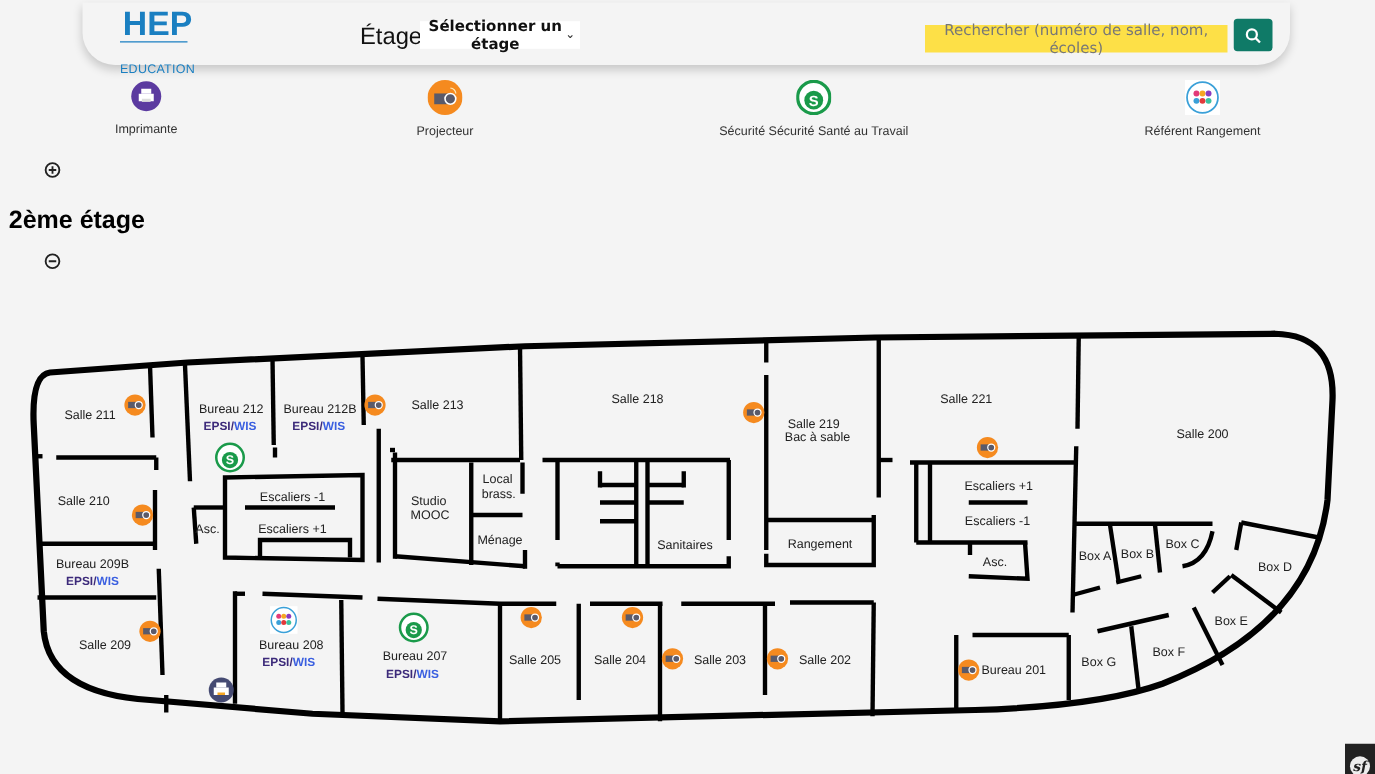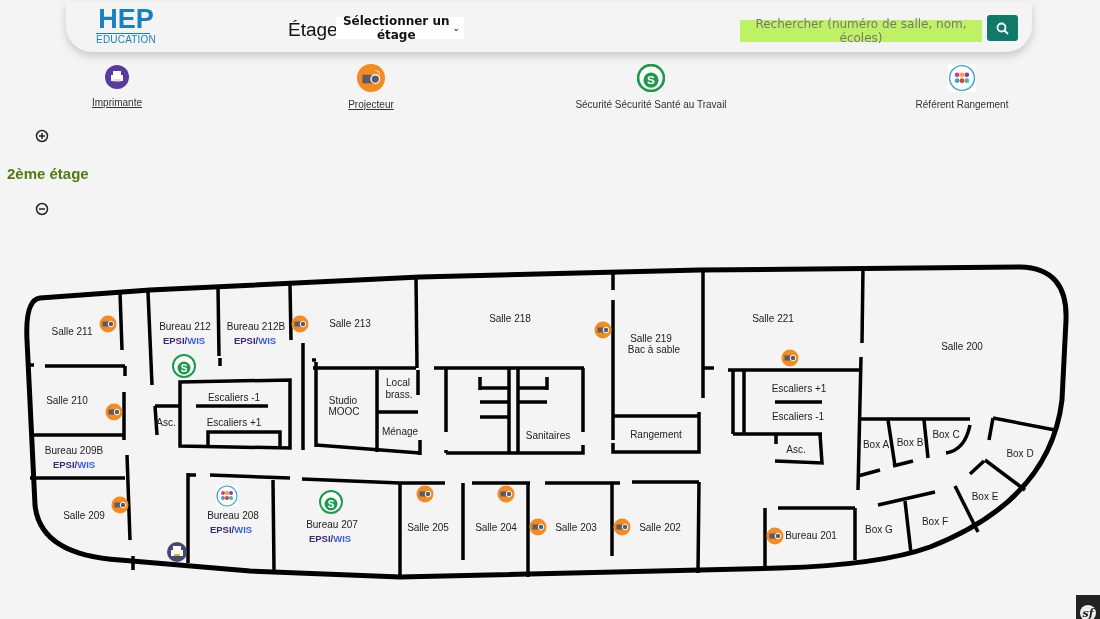--- a/index.html
+++ b/index.html
@@ -6,41 +6,41 @@
   html, body { width: 1100px; height: 619px; overflow: hidden; background: #f4f4f4; font-family: "Liberation Sans", sans-serif; color: #222; }
   .header {
     position: absolute; left: 66px; top: 2px; width: 966px; height: 50px;
     background: #f4f4f4; border-radius: 0 0 26px 26px;
     box-shadow: 0 4px 8px rgba(0,0,0,0.18);
     text-align: center;
   }
   .logo { position: absolute; left: 30px; top: 4px; width: 60px; }
   .logo-hep { font-family: "Liberation Sans", sans-serif; font-weight: bold; font-size: 27px; color: #1a7fc1; letter-spacing: 0px; line-height: 26px; }
   .logo-line { height: 1px; background: #1a7fc1; width: 54px; margin-top: 1px; }
-  .logo-edu { font-size: 10px; color: #1a7fc1; line-height: 11px; letter-spacing: 0.2px; }
+  .logo-edu { font-size: 10px; color: #1a7fc1; line-height: 11px; letter-spacing: 0.2px; margin-top: 16px; }
   .floor-label { position: absolute; left: 222px; top: 17px; font-size: 19px; color: #111; }
   .floor-select {
     position: absolute; left: 270px; top: 15px; height: 22px; width: 128px;
     background: #fff; border: none; font-size: 12px; color: #111; padding: 0 4px;
     font-family: "DejaVu Sans", sans-serif; display: flex; align-items: center; justify-content: space-between; font-weight: bold;
   }
   .floor-select .chev { font-size: 9px; color: #333; }
   .search-input {
     position: absolute; left: 674px; top: 18px; width: 242px; height: 22px;
-    background: #bef264; border: none; font-size: 12px; color: #777; padding: 0 6px;
+    background: #fde047; border: none; font-size: 12px; color: #777; padding: 0 6px;
     font-family: "DejaVu Sans", sans-serif; display: flex; align-items: center;
   }
   .search-btn {
     position: absolute; left: 921px; top: 13px; width: 31px; height: 26px;
     background: #0f7a67; border-radius: 3px; display: flex; align-items: center; justify-content: center;
   }
   .legend-item { position: absolute; top: 64px; text-align: center; font-size: 10px; color: #333; }
   .legend-item .ico { width: 26px; height: 26px; margin: 0 auto 5px auto; }
   .zoom-btn { position: absolute; left: 35px; width: 14px; height: 14px; }
-  .floor-title { position: absolute; left: 7px; top: 165px; font-size: 15px; font-weight: bold; color: #4d7c0f; text-align: center; }
+  .floor-title { position: absolute; left: 7px; top: 165px; font-size: 20px; font-weight: bold; color: #000000; text-align: center; }
   .plan { position: absolute; left: 0; top: 0; }
   .plan text { font-family: "Liberation Sans", sans-serif; font-size: 10px; fill: #222; }
   .plan .epsi { font-weight: bold; font-size: 9.5px; fill: #3c2a7a; }
   .plan .wis { font-weight: bold; font-size: 9.5px; fill: #3a5fe0; }
   .sf-badge { position: absolute; left: 1076px; top: 595px; width: 24px; height: 36px; background: #222; display: flex; align-items: center; justify-content: center; }
 </style>
 </head>
 <body>
 
 <svg class="plan" width="1100" height="619" viewBox="0 0 1100 619">
@@ -260,30 +260,30 @@
     <span>Rechercher (numéro de salle, nom, écoles)</span>
   </div>
   <div class="search-btn">
     <svg width="13" height="13" viewBox="0 0 13 13">
       <circle cx="5.5" cy="5.5" r="4" fill="none" stroke="#fff" stroke-width="1.8"></circle>
       <line x1="8.5" y1="8.5" x2="12" y2="12" stroke="#fff" stroke-width="1.8"></line>
     </svg>
   </div>
 </div>
 
-<div class="legend-item" style="left:82px;width:70px;text-decoration:underline;">
+<div class="legend-item" style="left:82px;width:70px;">
   <svg class="ico" viewBox="0 0 26 26">
     <circle cx="13" cy="13" r="12" fill="#5b3aa0"></circle>
     <rect x="9" y="7" width="8" height="4" fill="#fff"></rect>
     <rect x="7" y="11" width="12" height="6" fill="#fff"></rect>
     <rect x="9.5" y="15" width="7" height="2.5" fill="#ddd"></rect>
   </svg>
   <div>Imprimante</div>
 </div>
-<div class="legend-item" style="left:336px;width:70px;text-decoration:underline;">
+<div class="legend-item" style="left:321px;width:70px;">
   <svg class="ico" viewBox="0 0 26 26" style="width:28px;height:28px;">
     <circle cx="13" cy="13" r="13" fill="#f58a1f"></circle>
     <rect x="5" y="10" width="13" height="8" fill="#5a5a6a"></rect>
     <circle cx="17" cy="14" r="4" fill="#5a5a6a" stroke="#fff" stroke-width="1.2"></circle>
     <path d="M17,6 a4,4 0 0 1 4,4" fill="none" stroke="#fde3b0" stroke-width="1"></path>
   </svg>
   <div>Projecteur</div>
 </div>
 <div class="legend-item" style="left:566px;width:170px;">
   <svg class="ico" viewBox="0 0 26 26" style="width:28px;height:28px;">

